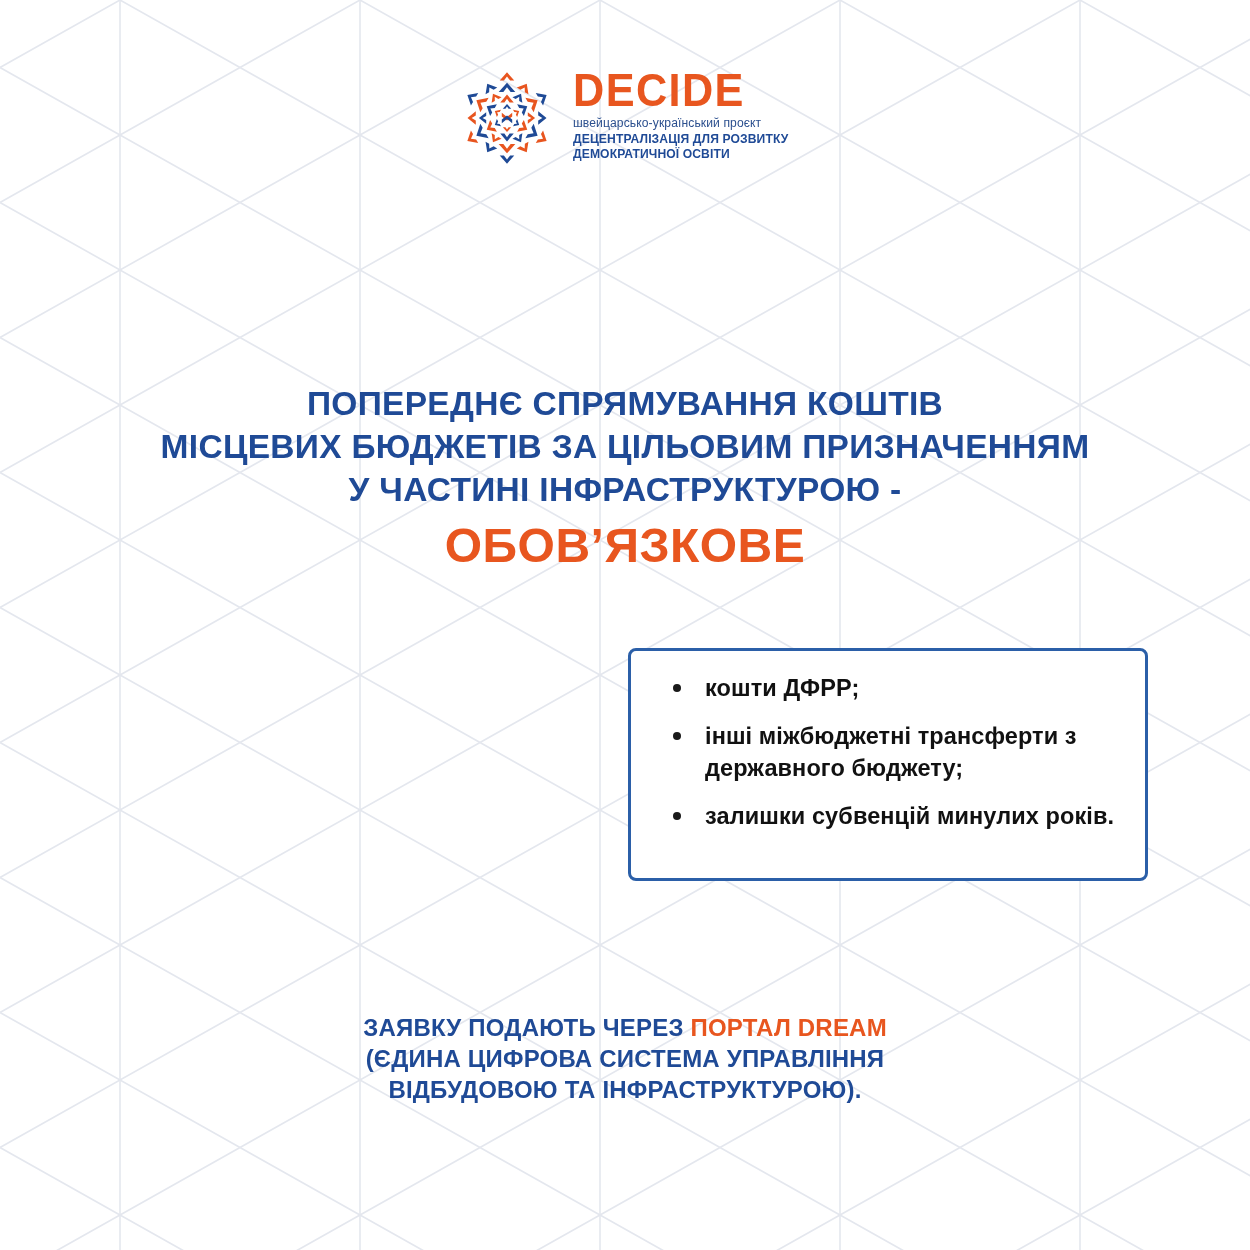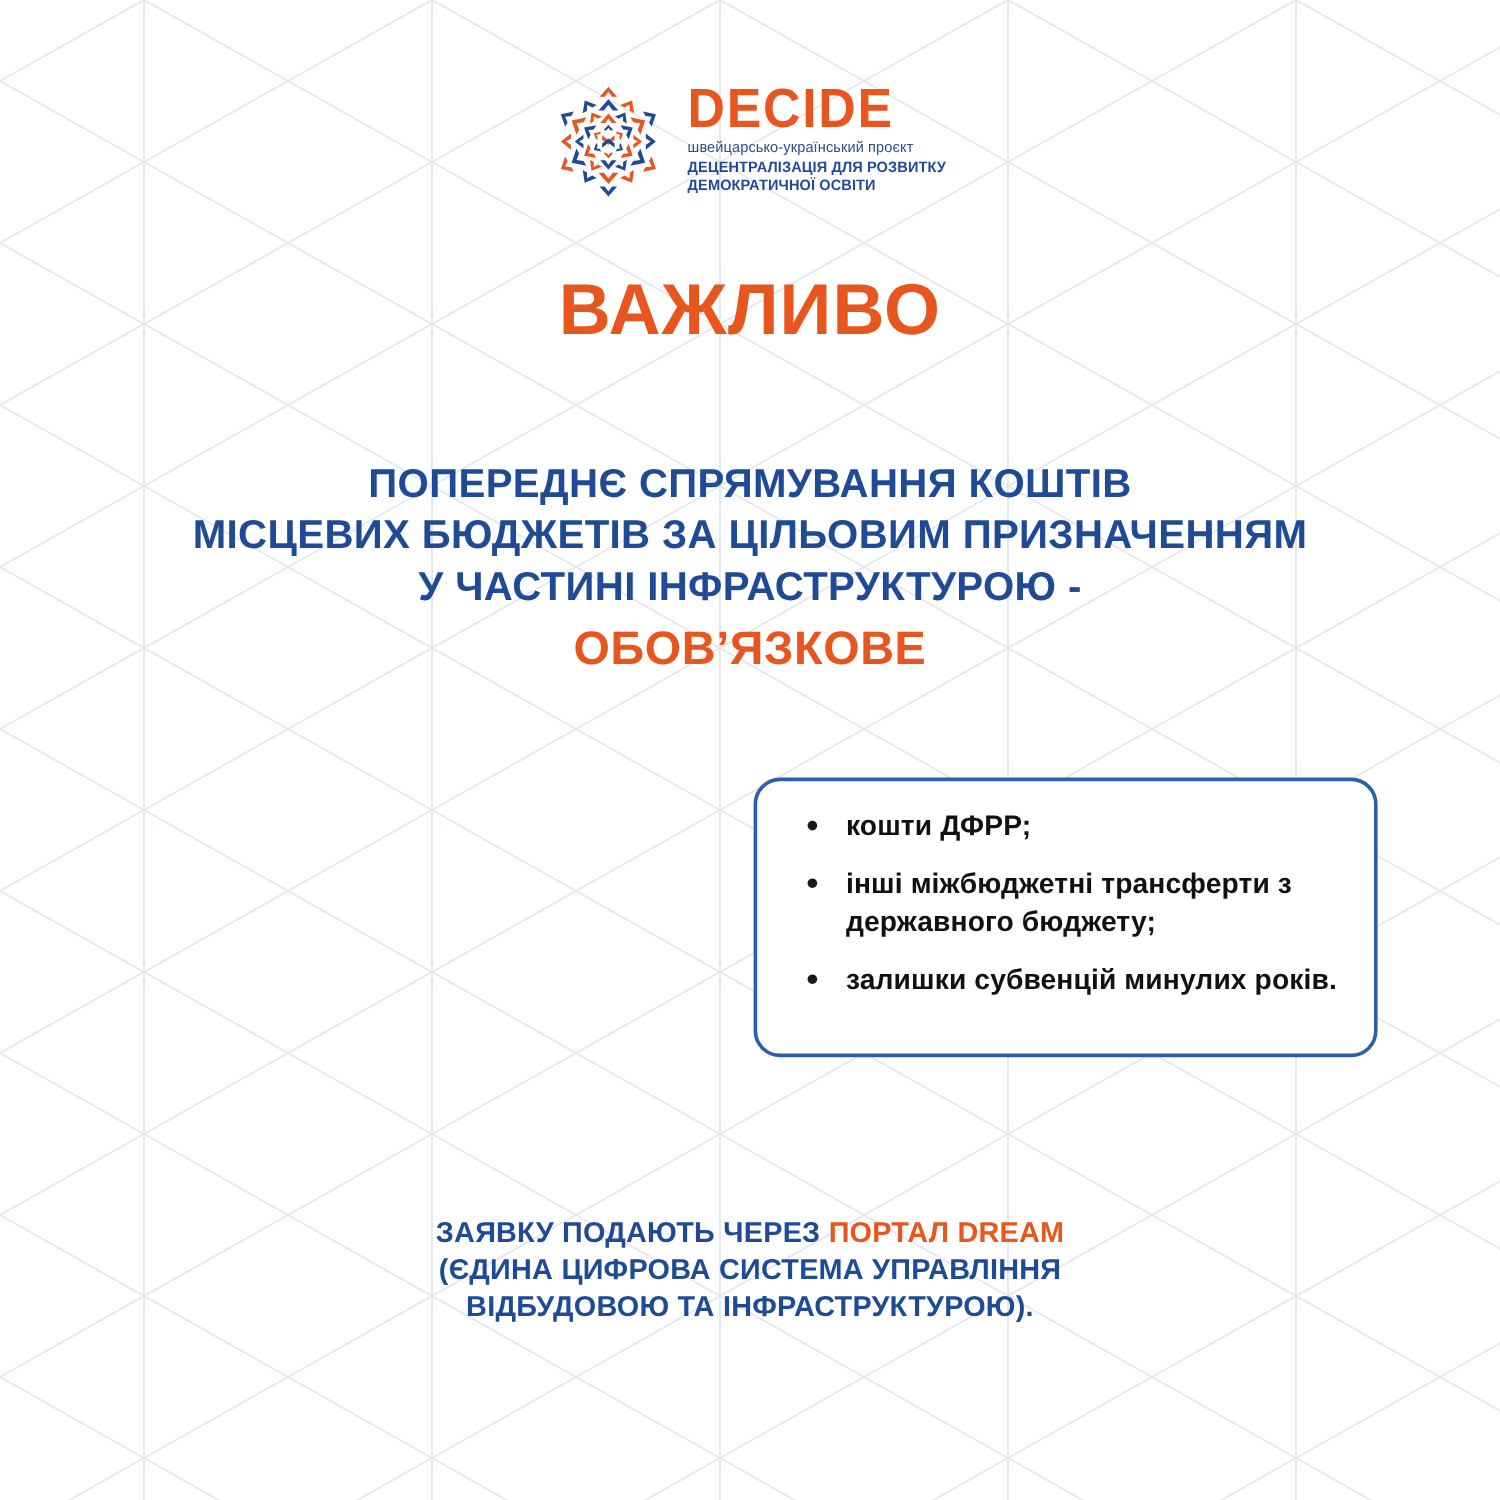--- a/index.html
+++ b/index.html
@@ -111,21 +111,21 @@
     text-align: center;
     color: #1F4A96;
     font-weight: bold;
     font-size: 33.5px;
     letter-spacing: 0.3px;
     line-height: 1.29;
   }
   .subtitle .emph {
     display: block;
     color: #E8561F;
-    font-size: 39px;
+    font-size: 48px;
     letter-spacing: 0.5px;
     margin-top: 8px;
     line-height: 1.1;
   }
 
   
   .card-row {
     position: absolute;
     left: 0;
     top: 648px;
@@ -155,21 +155,21 @@
   }
 
   .card-blue {
     position: absolute;
     left: 628px;
     top: 0;
     width: 520px;
     height: 233px;
     background: #ffffff;
     border: 3px solid #2B5FA8;
-    border-radius: 22px;
+    border-radius: 8px;
     box-sizing: border-box;
     padding: 22px 18px 18px 36px;
   }
   .bullet-list {
     list-style: none;
     margin: 0;
     padding: 0;
   }
   .bullet-item {
     position: relative;
@@ -308,21 +308,20 @@
       </svg>
 
       <div class="logo-text">
         <div class="logo-wordmark">DECIDE</div>
         <div class="logo-tagline">швейцарсько-український проєкт</div>
         <div class="logo-sub">ДЕЦЕНТРАЛІЗАЦІЯ ДЛЯ РОЗВИТКУ</div>
         <div class="logo-sub">ДЕМОКРАТИЧНОЇ ОСВІТИ</div>
       </div>
     </div>
 
-    <div class="headline">ВАЖЛИВО</div>
 
     <div class="subtitle">
       <div>ПОПЕРЕДНЄ СПРЯМУВАННЯ КОШТІВ</div>
       <div>МІСЦЕВИХ БЮДЖЕТІВ ЗА ЦІЛЬОВИМ ПРИЗНАЧЕННЯМ</div>
       <div>У ЧАСТИНІ ІНФРАСТРУКТУРОЮ -</div>
       <span class="emph">ОБОВ’ЯЗКОВЕ</span>
     </div>
 
     <div class="card-row">
 

